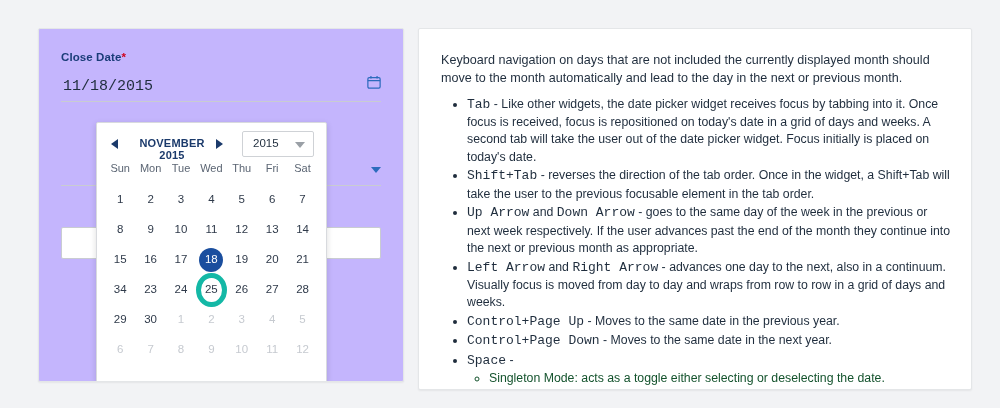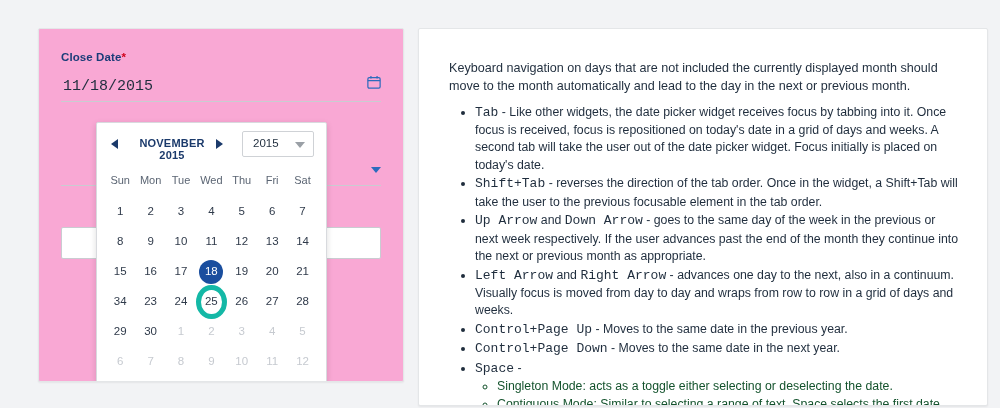--- a/index.html
+++ b/index.html
@@ -16,21 +16,21 @@
     background: #f2f3f5;
   }
 
   
   .left-panel {
     position: absolute;
     left: 38px;
     top: 28px;
     width: 364px;
     height: 352px;
-    background: #f9a8d4;
+    background: #c4b5fd;
     border: 1px solid #e4e6e8;
     border-radius: 2px;
     box-shadow: 0 1px 2px rgba(0,0,0,0.06);
     overflow: hidden;
   }
   .field-label {
     position: absolute;
     left: 22px;
     top: 22px;
     font-size: 11.5px;
@@ -176,21 +176,21 @@
     top: 10px;
     width: 0; height: 0;
     border-left: 5px solid transparent;
     border-right: 5px solid transparent;
     border-top: 6px solid #9aa0a6;
   }
 
   .dp-grid {
     position: absolute;
     left: 8px;
-    top: 44px;
+    top: 32px;
     width: 213px;
   }
   .dp-row {
     display: flex;
     height: 30px;
   }
   .dp-cell {
     width: 30.4px;
     height: 30px;
     display: flex;
@@ -231,21 +231,21 @@
     position: absolute;
     left: 418px;
     top: 28px;
     width: 544px;
     height: 352px;
     background: #ffffff;
     border: 1px solid #e4e6e8;
     border-radius: 2px;
     box-shadow: 0 1px 2px rgba(0,0,0,0.06);
     overflow: hidden;
-    padding: 12px;
+    padding: 4px;
   }
   .rp-inner {
     padding: 18px 16px 0 8px;
   }
   .rp-intro {
     font-size: 12.6px;
     line-height: 1.45;
     color: #1f2d3d;
     margin: 0 0 8px 10px;
   }

